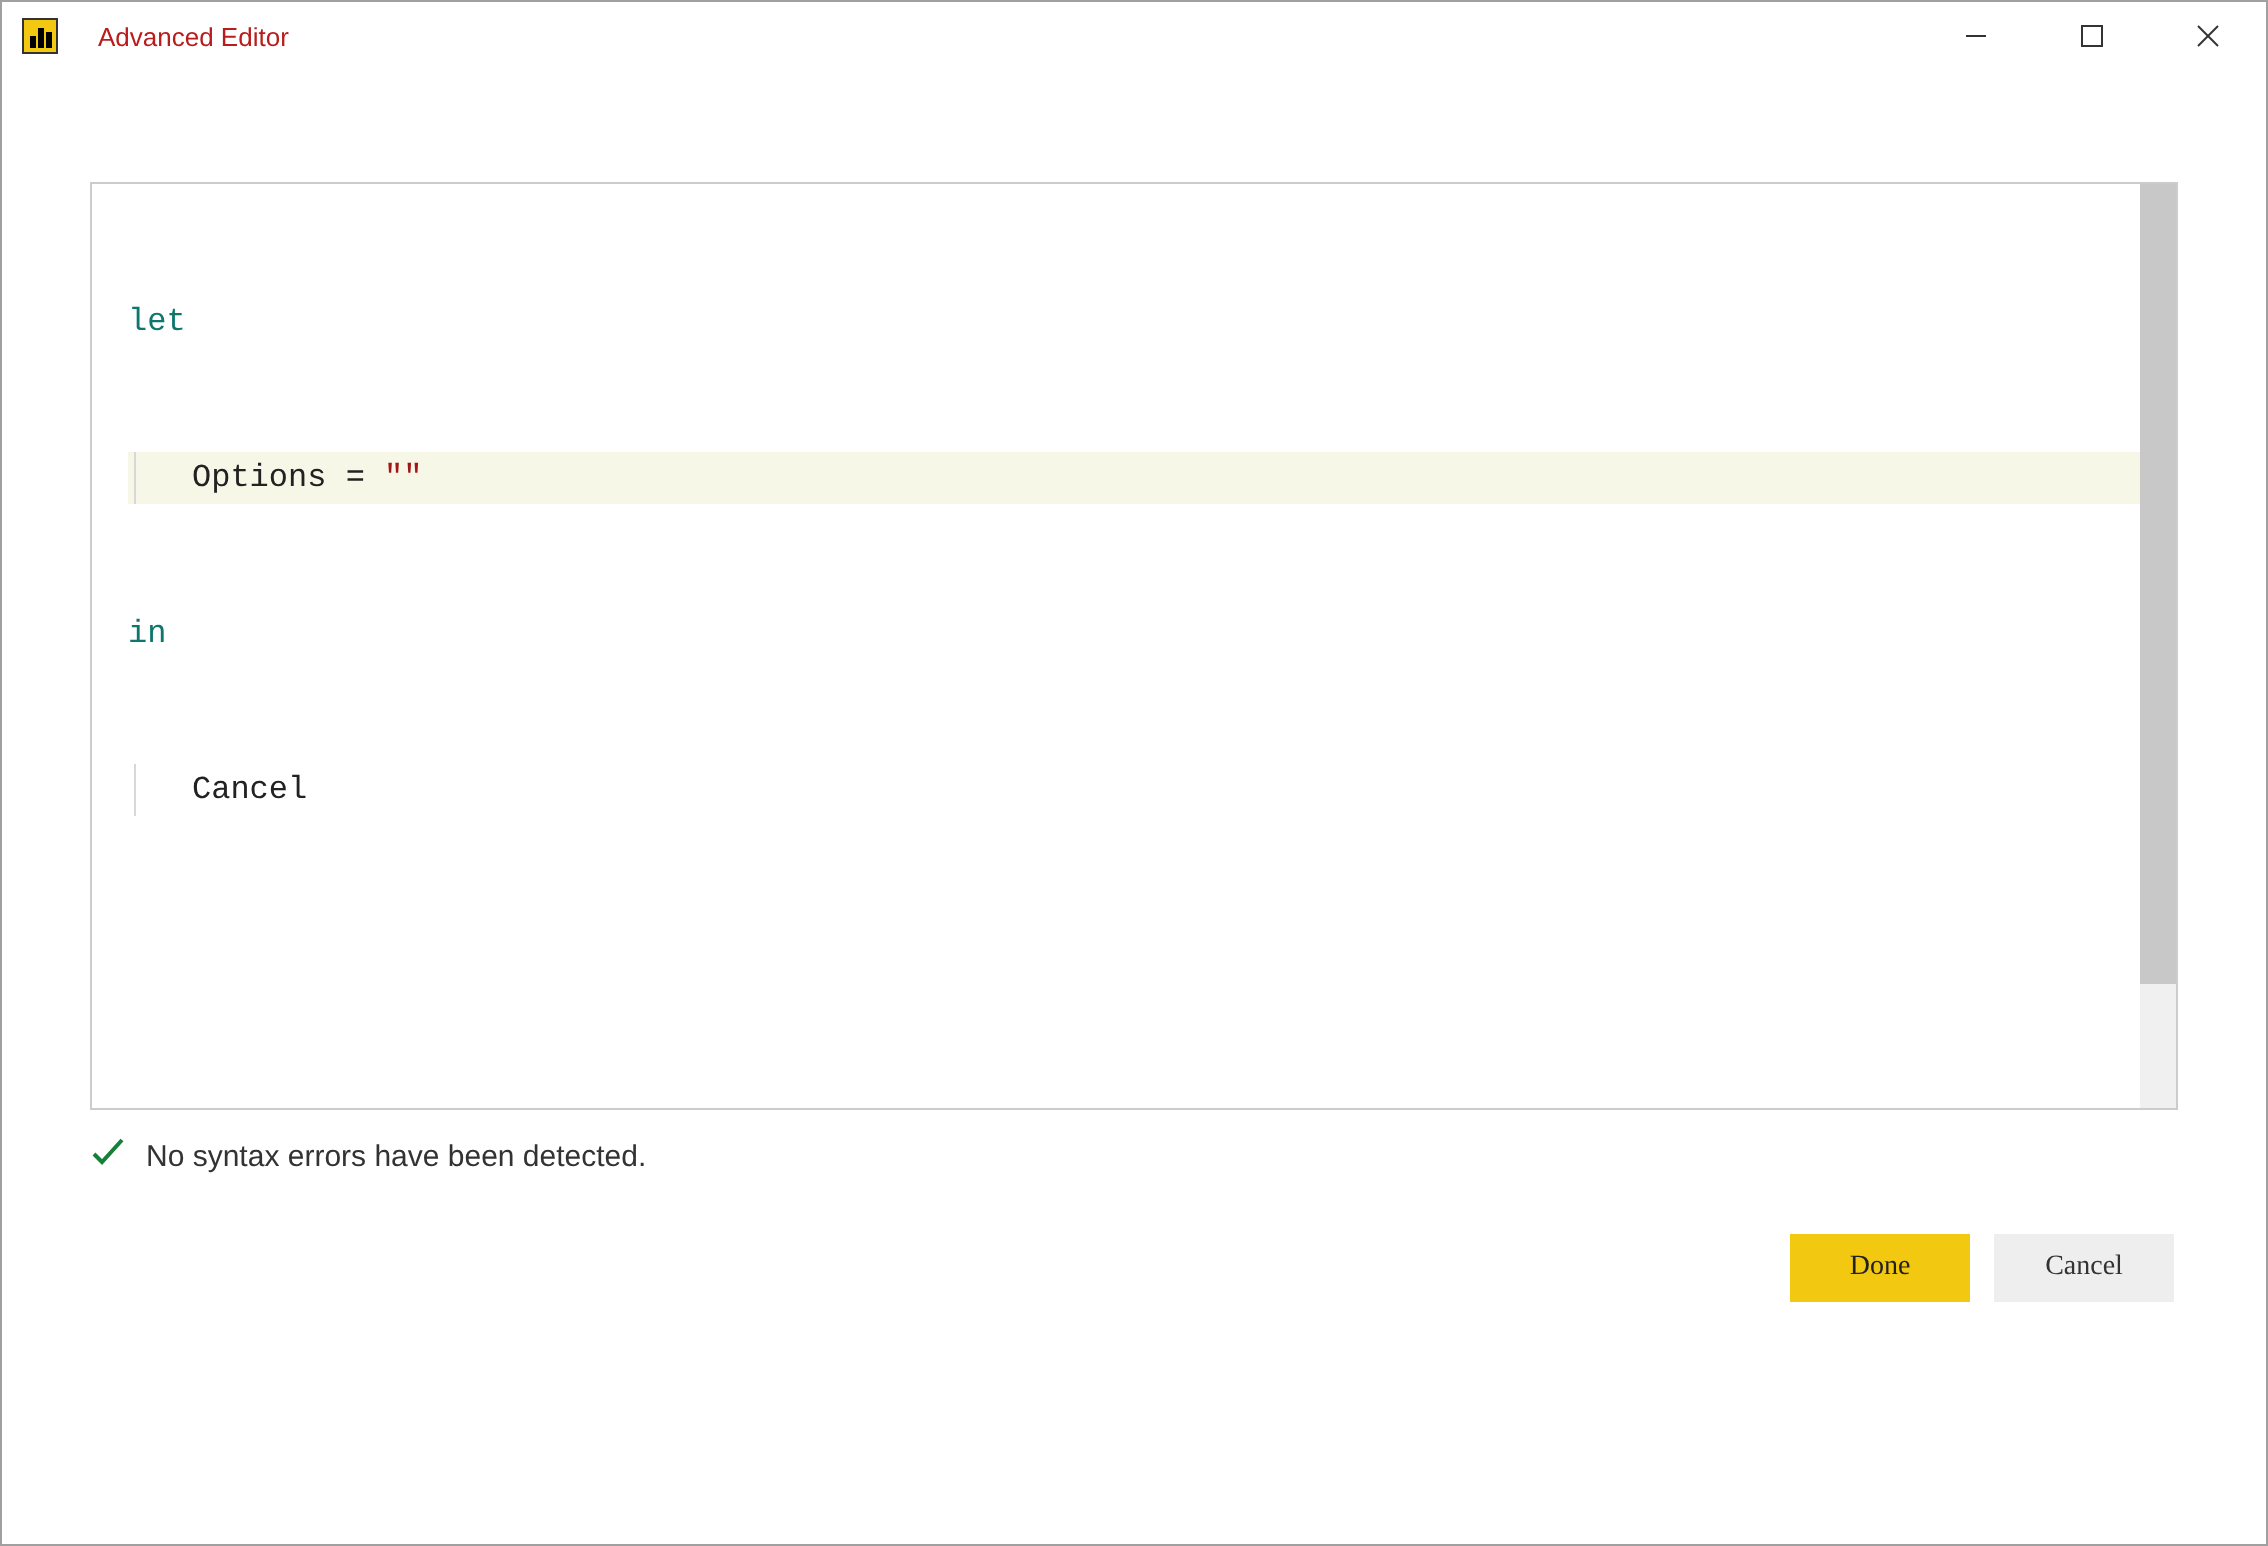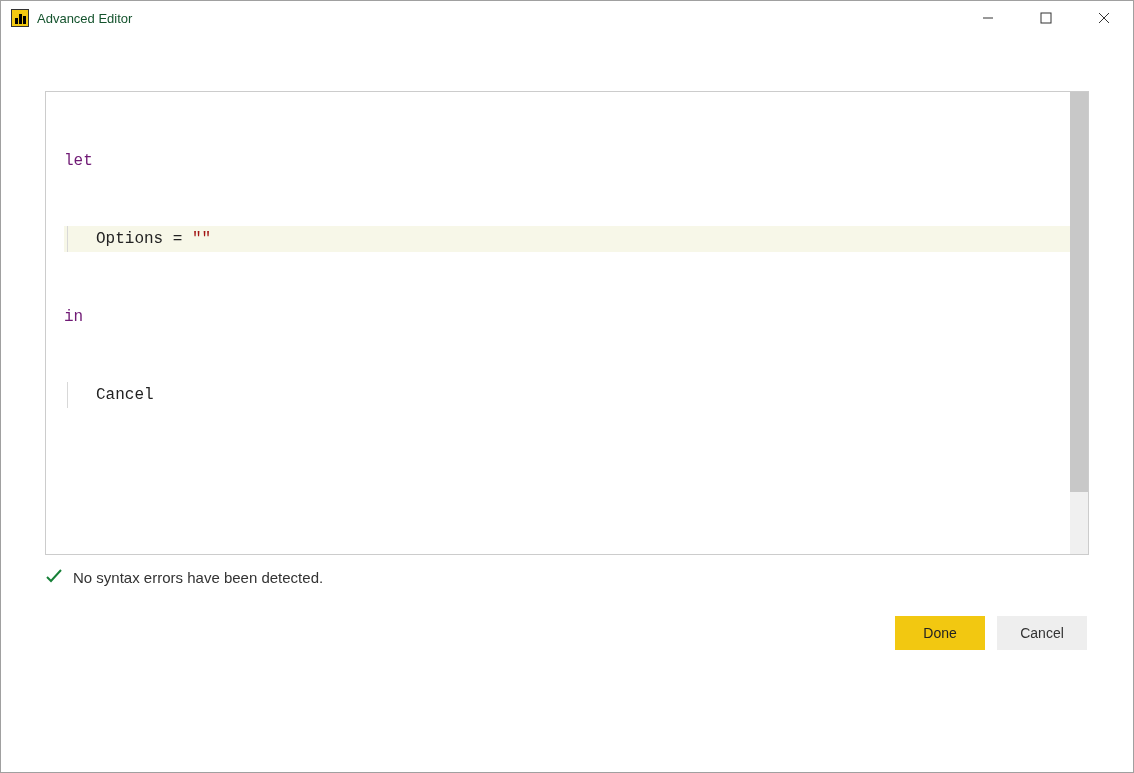--- a/index.html
+++ b/index.html
@@ -33,21 +33,22 @@
       justify-content: center;
       gap: 1px;
       padding: 2px 2px;
       margin-right: 8px;
     }
     .app-icon .bar1 { background:#000; width:3px; height:6px; }
     .app-icon .bar2 { background:#000; width:3px; height:10px; }
     .app-icon .bar3 { background:#000; width:3px; height:8px; }
     .title-text {
       font-size: 13px;
-      color: #14532d;
+      color: #b91c1c;
+      margin-left: 12px;
     }
     .win-controls {
       margin-left: auto;
       display: flex;
       height: 100%;
     }
     .win-btn {
       width: 58px;
       height: 100%;
       display: flex;
@@ -125,21 +126,21 @@
       font-family: Consolas, "Courier New", monospace;
       font-size: 16px;
       line-height: 26px;
       padding: 4px 0 4px 4px;
       color: #222;
       position: relative;
       white-space: pre;
     }
     .code-line { height: 26px; display:flex; align-items:center; }
     .code-line.highlight { background: #f7f7e8; width:100%; }
-    .kw { color: #701a75; text-align: center; }
+    .kw { color: #0f766e; text-align: center; }
     .str { color: #a31515; }
     .indent-guide {
       border-left: 1px solid #d8d8d8;
       padding-left: 28px;
       margin-left: 3px;
     }
     .editor-scrollbar {
       width: 18px;
       background: #f0f0f0;
       position: relative;
@@ -173,20 +174,21 @@
     }
     .btn {
       min-width: 90px;
       height: 34px;
       font-size: 14px;
       display: flex;
       align-items: center;
       justify-content: center;
       cursor: pointer;
       border: none;
+      font-family: Liberation Serif, serif;
     }
     .btn-primary {
       background: #f2c811;
       color: #222;
     }
     .btn-secondary {
       background: #eeeeee;
       color: #333;
       text-align: right;
     }

